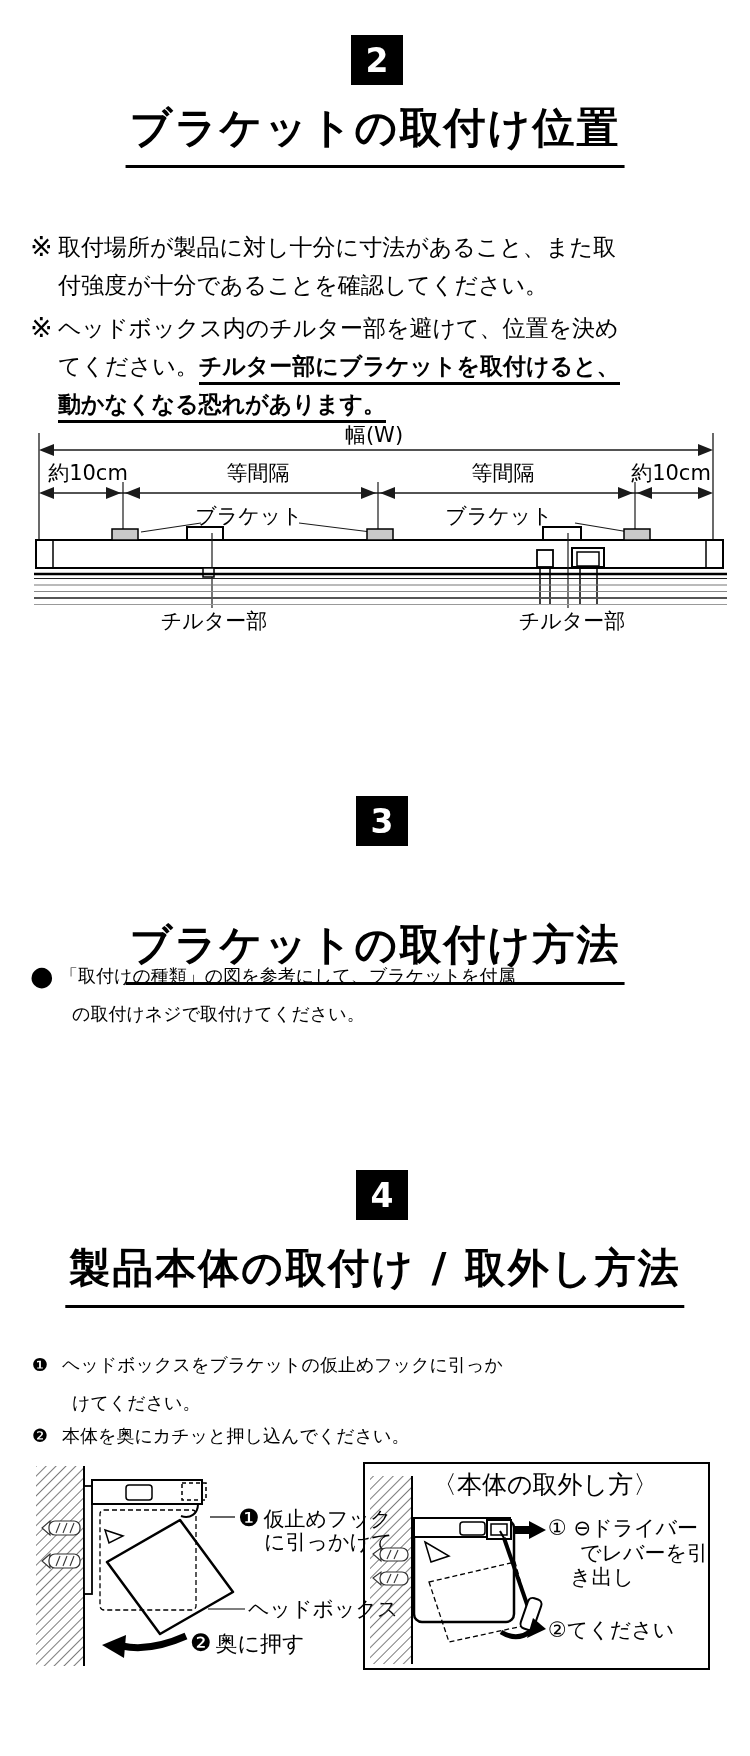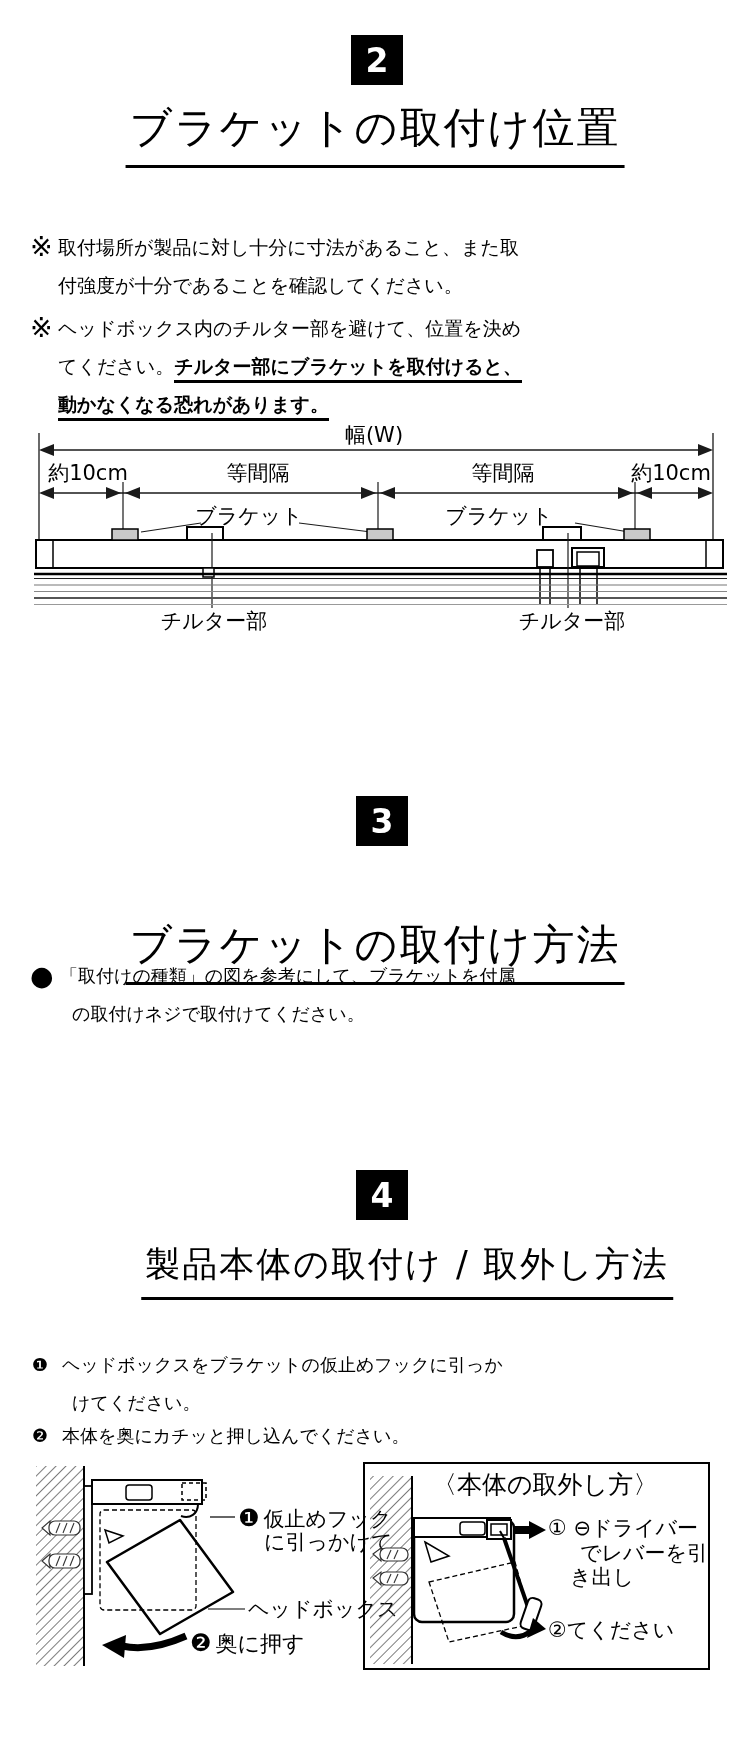--- a/index.html
+++ b/index.html
@@ -2,25 +2,25 @@
 <html><head>
 <meta charset="utf-8">
 <style>
   html,body{margin:0;padding:0;}
   body{width:750px;height:1756px;position:relative;background:#ffffff;overflow:hidden;
        font-family:"DejaVu Sans","Liberation Sans",sans-serif;color:#000;}
   .numbox{position:absolute;width:52px;height:50px;background:#000;color:#fff;
           display:flex;align-items:center;justify-content:center;
           font-size:33px;font-weight:bold;}
   .sectitle{position:absolute;left:50%;transform:translateX(-50%);white-space:nowrap;
-            font-weight:normal;color:#000;}
+            font-weight:bold;color:#000;}
   .sectitle .tspan{display:inline-block;border-bottom:3px solid #000;padding:0 4px 9px 4px;}
   .t42{font-size:42px;letter-spacing:2px;}
-  .t40{font-size:35px;letter-spacing:2px;margin-left:32px;}
-  .note-line{position:absolute;font-size:19px;line-height:34px;white-space:nowrap;}
+  .t40{font-size:41px;letter-spacing:2px;}
+  .note-line{position:absolute;font-size:23px;line-height:34px;white-space:nowrap;}
   .note-marker{position:absolute;font-size:27px;line-height:34px;}
   .s34-line{position:absolute;font-size:18px;line-height:33px;white-space:nowrap;}
   .em{font-weight:bold;border-bottom:3px solid #000;padding-bottom:3px;}
   .dlabel{position:absolute;font-size:21px;white-space:nowrap;transform:translateX(-50%);}
   .flabel{position:absolute;font-size:21px;line-height:24px;white-space:nowrap;}
   .badge{font-size:24px;margin-right:4px;}
   .figbox{position:absolute;left:363px;top:1462px;width:347px;height:208px;
           border:2px solid #000;box-sizing:border-box;}
   svg{position:absolute;display:block;}
 </style>

